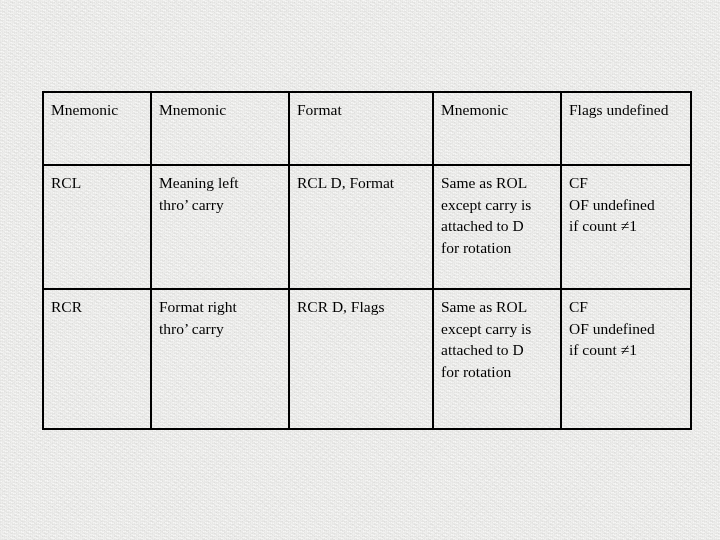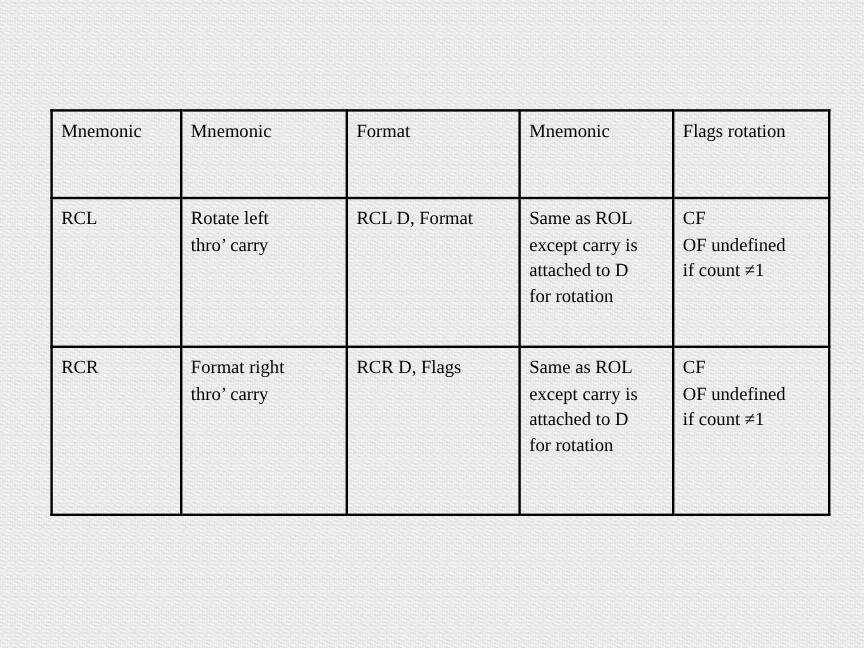--- a/index.html
+++ b/index.html
@@ -110,27 +110,27 @@
         <col class="c-format">
         <col class="c-operation">
         <col class="c-flags">
       </colgroup>
       <tbody>
         <tr class="header-row">
           <td>Mnemonic</td>
           <td>Mnemonic</td>
           <td>Format</td>
           <td>Mnemonic</td>
-          <td>Flags rotation</td>
+          <td>Flags undefined</td>
         </tr>
 
         <tr class="row-1">
           <td>RCL</td>
           <td>
-            <span class="cell-line">Rotate left</span>
+            <span class="cell-line">Meaning left</span>
             <span class="cell-line">thro’ carry</span>
           </td>
           <td>RCL D, Format</td>
           <td>
             <span class="cell-line">Same as ROL</span>
             <span class="cell-line">except carry is</span>
             <span class="cell-line">attached to D</span>
             <span class="cell-line">for rotation</span>
           </td>
           <td>

